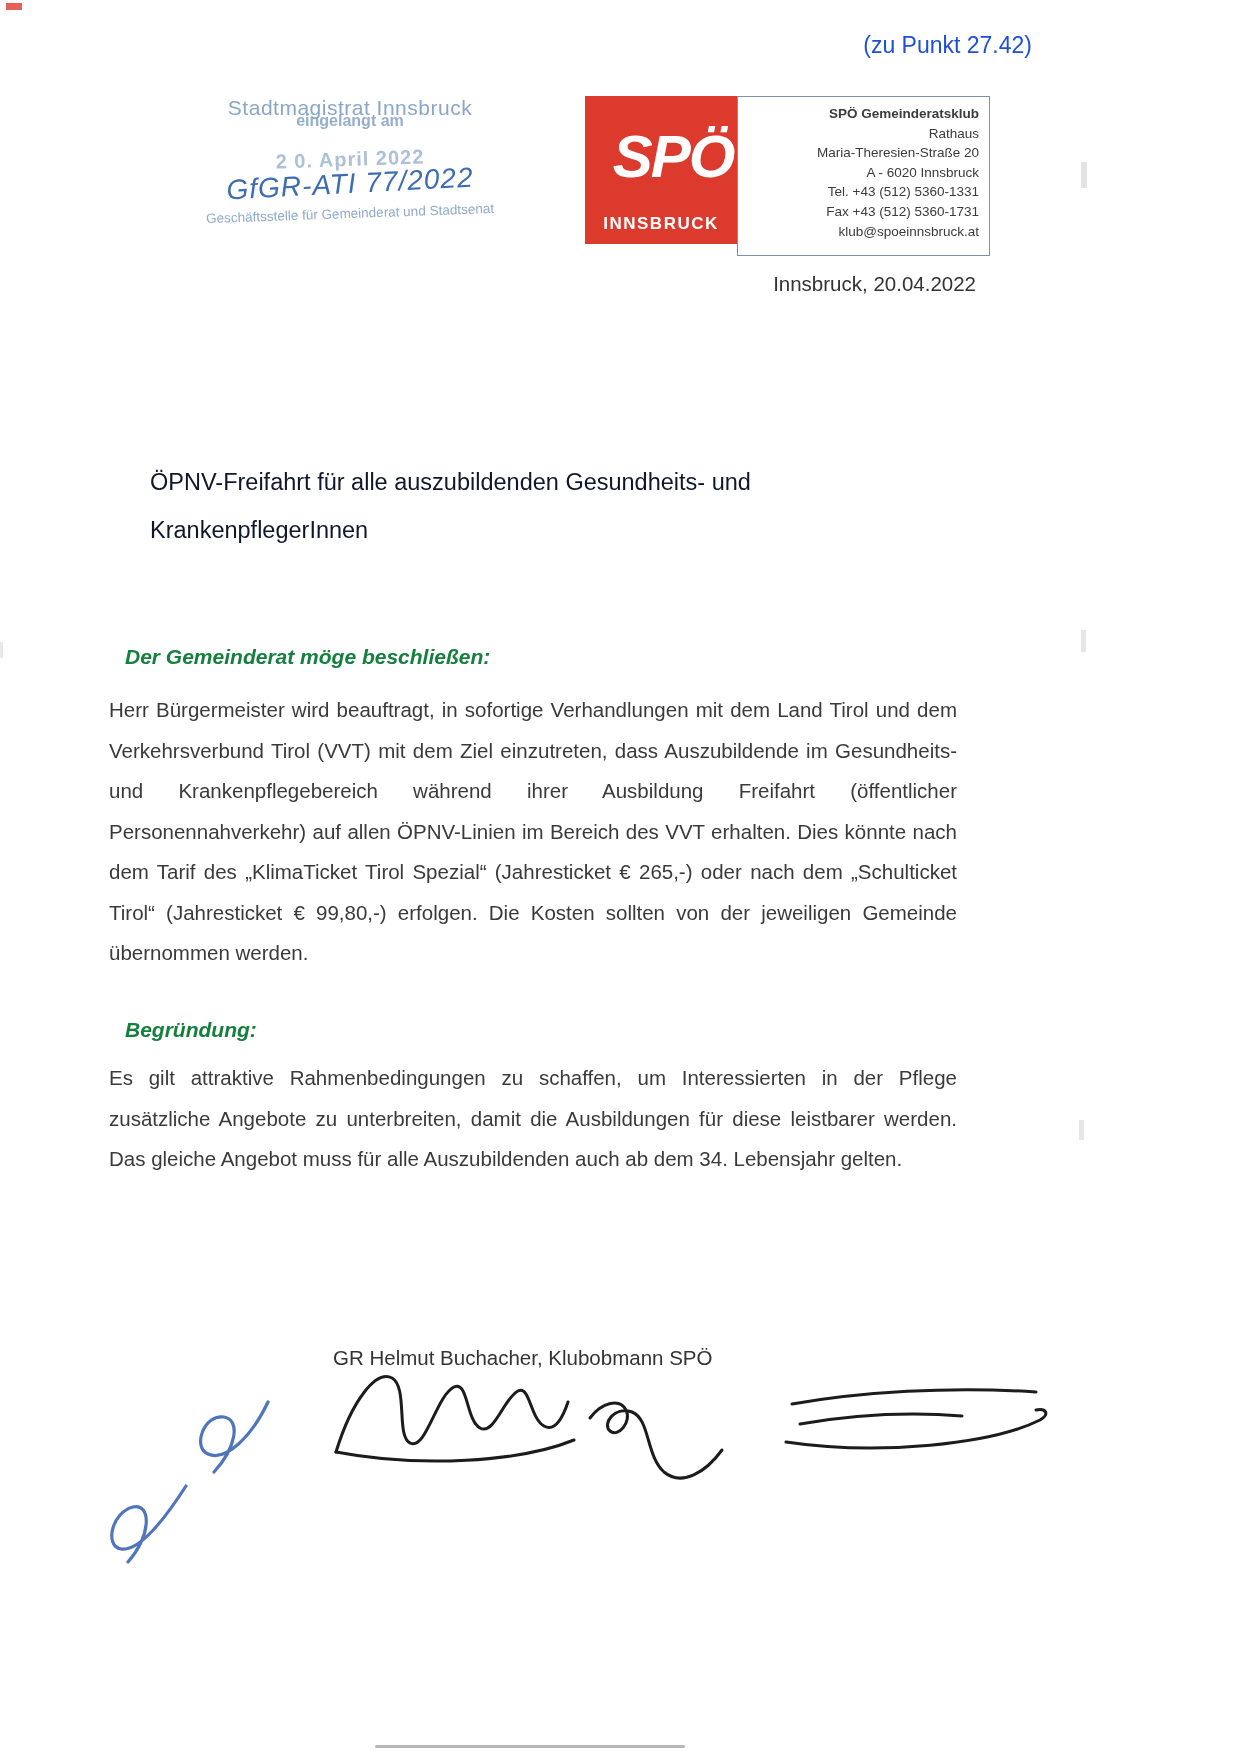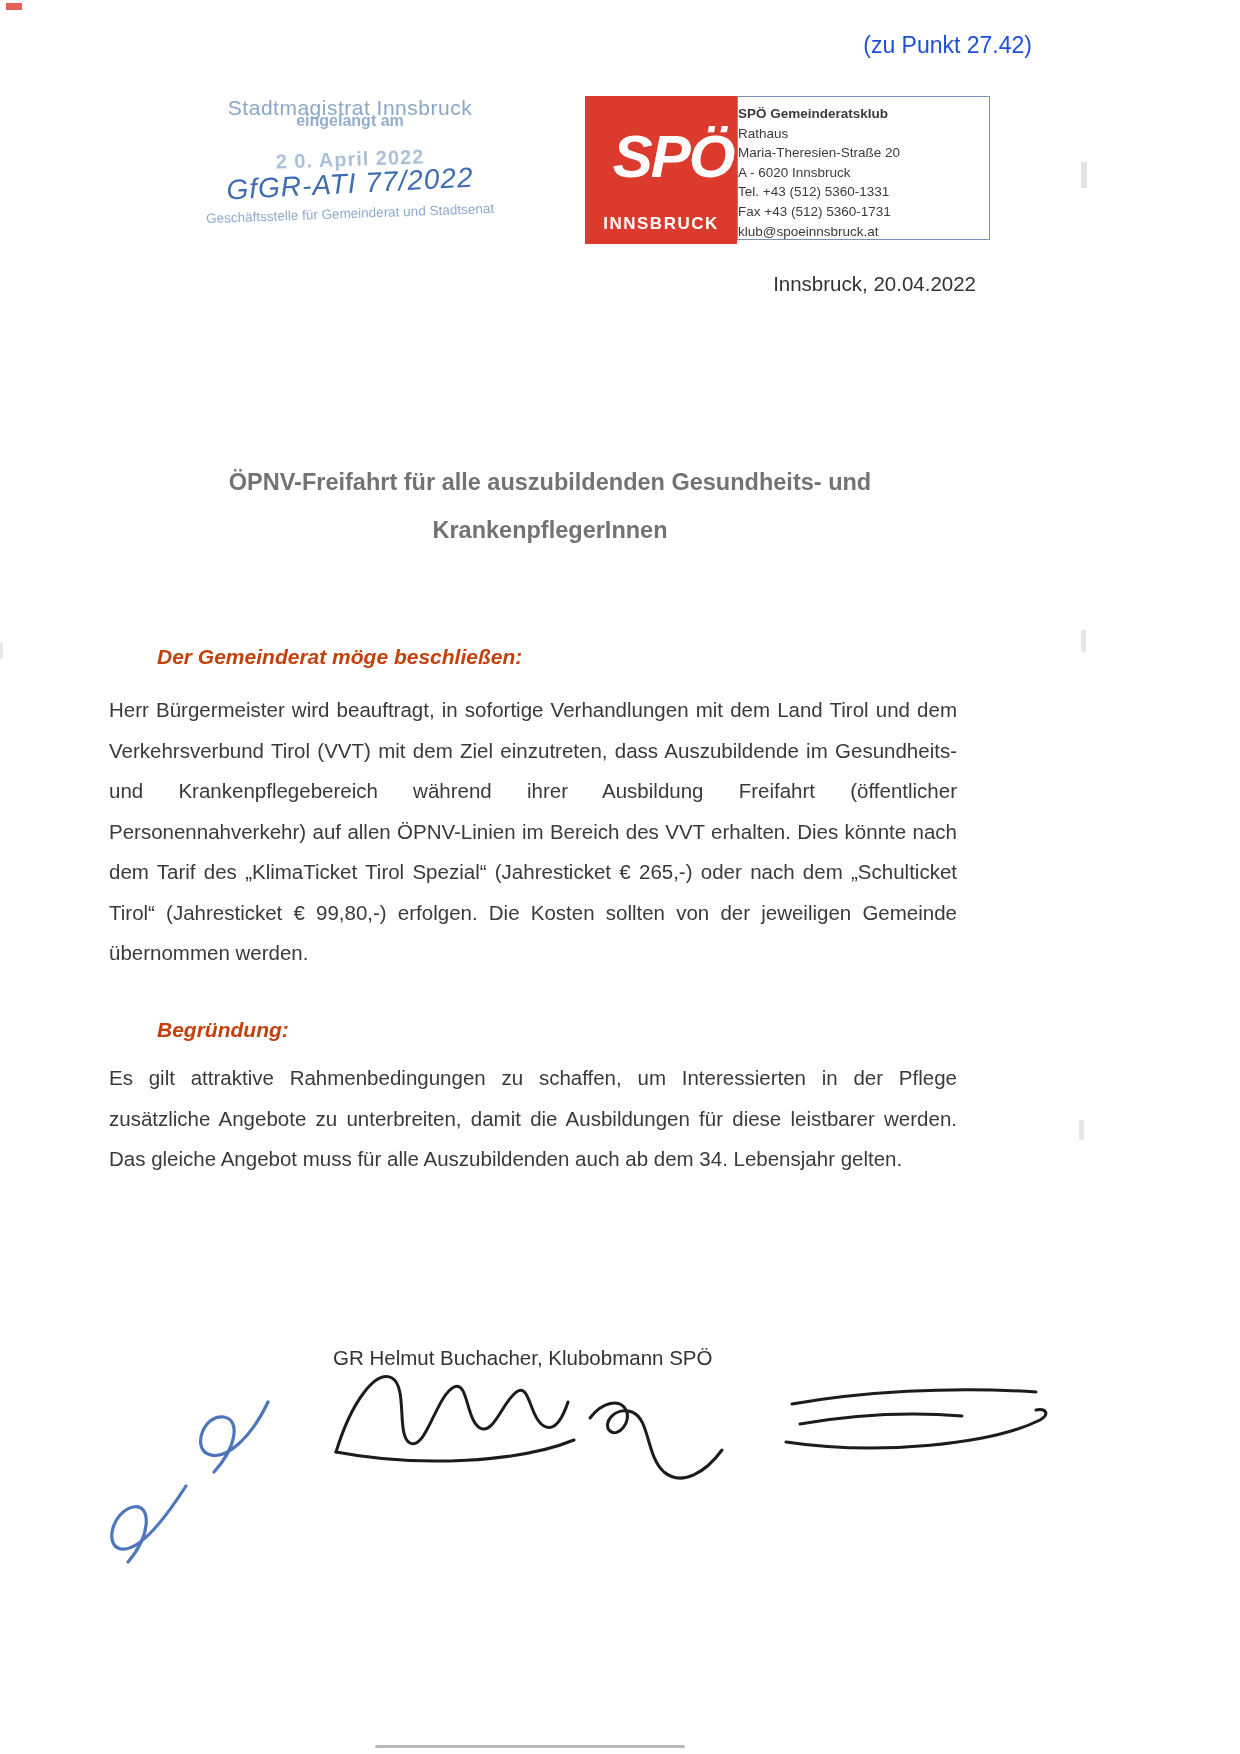--- a/index.html
+++ b/index.html
@@ -19,30 +19,30 @@
   .stamp-date  { position:absolute; top:52px; width:100%; font-size:20px; font-weight:bold; opacity:.7; transform:rotate(-2deg); letter-spacing:1px; }
   .stamp-hand  { position:absolute; top:72px; width:100%; font-size:28px; font-style:italic; color:var(--stamp-ink,#3e6cb2); transform:rotate(-3deg); letter-spacing:1px; }
   .stamp-office{ position:absolute; top:110px; width:100%; font-size:13.5px; transform:rotate(-2deg); opacity:.95; }
 
   
   .logo { position:absolute; left:585px; top:96px; width:152px; height:148px; background:var(--spo-red,#dd3a2e); }
   .logo-text { margin-top:26px; text-align:center; color:#fff; font-weight:bold; font-style:italic; font-size:60px; letter-spacing:-2px;padding-left:24px; }
   .logo-region { position:absolute; bottom:10px; width:100%; text-align:center; color:#fff; font-size:17px; font-weight:bold; letter-spacing:1.5px; }
 
   
-  .contact { position:absolute; left:737px; top:96px; width:253px; height:144px; border:1.5px solid #7a90b4; padding:7px 10px 0 0; font-size:13.5px; line-height:19.6px; color:#3b3b3b; }
+  .contact { position:absolute; left:737px; top:96px; width:253px; height:160px; border:1.5px solid #7a90b4; padding:7px 10px 0 0; text-align:right; font-size:13.5px; line-height:19.6px; color:#3b3b3b; }
   .contact .b { font-weight:bold; }
   .contact div { white-space:nowrap; }
 
   .dateline { position:absolute; top:272px; right:264px; font-size:20.5px; color:#333; }
 
   .title { position:absolute; top:352px; left:125px; width:850px; text-align:center; font-size:31px; font-weight:bold; letter-spacing:2px; color:#2f2f2f; }
-  .subject { position:absolute; top:458px; left:150px; width:800px; text-align:center; font-size:23.5px; font-weight:bold; line-height:48px; color:#737373; }
+  .subject { position:absolute; top:458px; left:150px; width:800px; text-align:left; font-size:23.5px; font-weight:normal; line-height:48px; color:#0f172a; }
 
-  .h-italic { position:absolute; left:125px; font-size:21px; font-weight:bold; font-style:italic; color:#c2410c;margin-left:32px; }
+  .h-italic { position:absolute; left:125px; font-size:21px; font-weight:bold; font-style:italic; color:#15803d; }
   .h-motion { top:645px; }
   .h-justif { top:1018px; }
 
   .para { position:absolute; left:109px; width:848px; text-align:justify; font-size:20.5px; line-height:40.5px; color:#3a3a3a; }
   .p-motion { top:690px; }
   .p-justif { top:1058px; }
 
   .sig-name { position:absolute; left:333px; top:1346px; font-size:20.5px; color:#333; }
 
   .sig-svg { position:absolute; left:0; top:0; pointer-events:none; }

